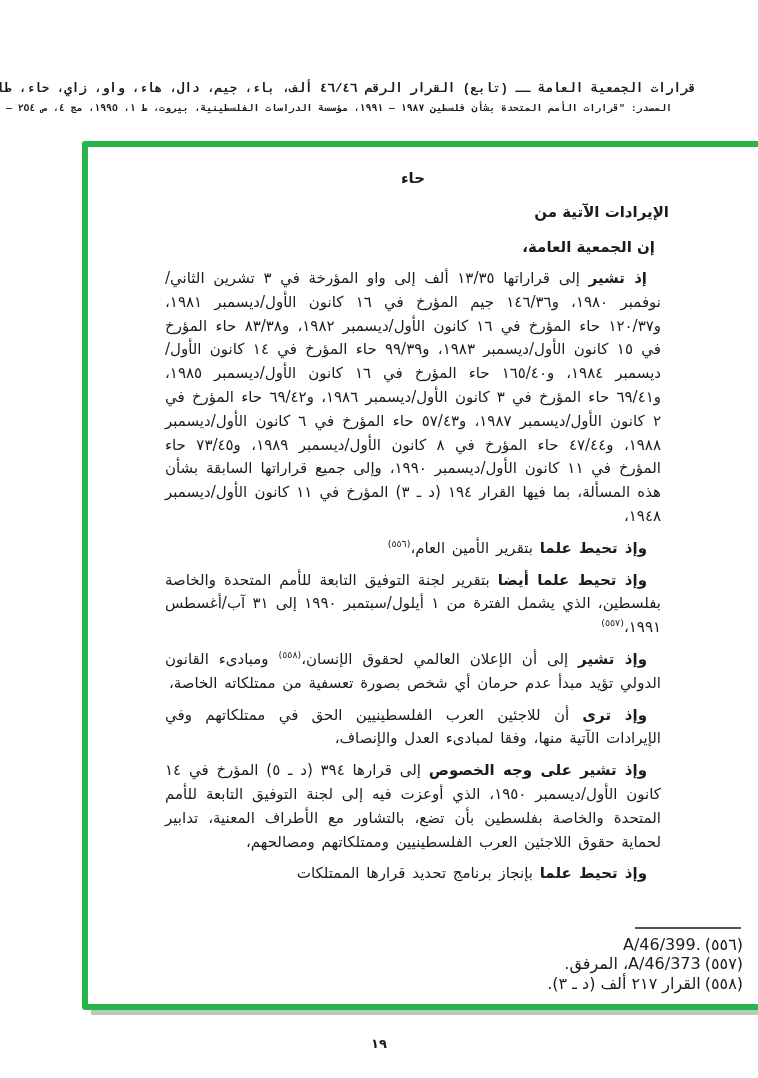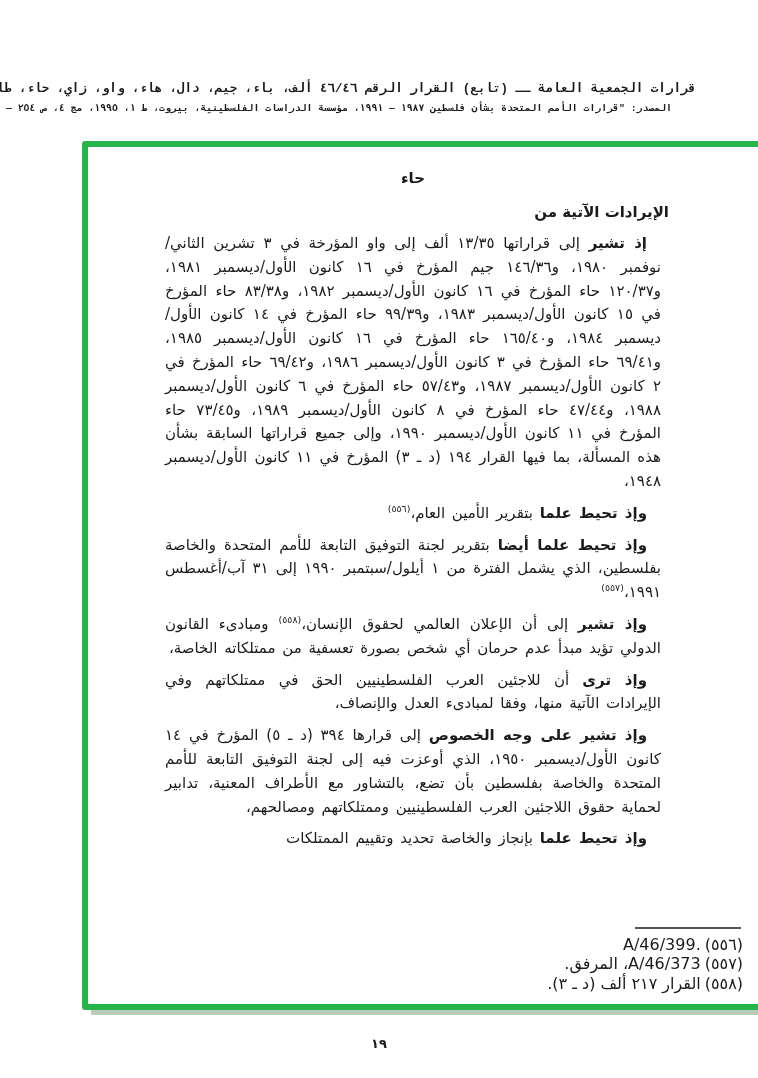--- a/index.html
+++ b/index.html
@@ -59,34 +59,35 @@
     <div class="header-source">المصدر: "قرارات الأمم المتحدة بشأن فلسطين ١٩٨٧ — ١٩٩١، مؤسسة الدراسات الفلسطينية، بيروت، ط ١، ١٩٩٥، مج ٤، ص ٢٥٤ — ٢٦٩"</div>
   </div>
 
   <div class="doc-frame">
     <div class="doc-content">
 
       <p class="sec-letter">حاء</p>
 
       <p class="doc-title">الإيرادات الآتية من</p>
 
+      <p class="opening">إن الجمعية العامة،</p>
 
       <p class="para"><span class="lead">إذ تشير</span><span> إلى قراراتها ١٣/٣٥ ألف إلى واو المؤرخة في ٣ تشرين الثاني/نوفمبر ١٩٨٠، و١٤٦/٣٦ جيم المؤرخ في ١٦ كانون الأول/ديسمبر ١٩٨١، و١٢٠/٣٧ حاء المؤرخ في ١٦ كانون الأول/ديسمبر ١٩٨٢، و٨٣/٣٨ حاء المؤرخ في ١٥ كانون الأول/ديسمبر ١٩٨٣، و٩٩/٣٩ حاء المؤرخ في ١٤ كانون الأول/ديسمبر ١٩٨٤، و١٦٥/٤٠ حاء المؤرخ في ١٦ كانون الأول/ديسمبر ١٩٨٥، و٦٩/٤١ حاء المؤرخ في ٣ كانون الأول/ديسمبر ١٩٨٦، و٦٩/٤٢ حاء المؤرخ في ٢ كانون الأول/ديسمبر ١٩٨٧، و٥٧/٤٣ حاء المؤرخ في ٦ كانون الأول/ديسمبر ١٩٨٨، و٤٧/٤٤ حاء المؤرخ في ٨ كانون الأول/ديسمبر ١٩٨٩، و٧٣/٤٥ حاء المؤرخ في ١١ كانون الأول/ديسمبر ١٩٩٠، وإلى جميع قراراتها السابقة بشأن هذه المسألة، بما فيها القرار ١٩٤ (د ـ ٣) المؤرخ في ١١ كانون الأول/ديسمبر ١٩٤٨،</span></p>
 
       <p class="para"><span class="lead">وإذ تحيط علما</span><span> بتقرير الأمين العام،</span><sup class="fn-ref">(٥٥٦)</sup></p>
 
       <p class="para"><span class="lead">وإذ تحيط علما أيضا</span><span> بتقرير لجنة التوفيق التابعة للأمم المتحدة والخاصة بفلسطين، الذي يشمل الفترة من ١ أيلول/سبتمبر ١٩٩٠ إلى ٣١ آب/أغسطس ١٩٩١،</span><sup class="fn-ref">(٥٥٧)</sup></p>
 
       <p class="para"><span class="lead">وإذ تشير</span><span> إلى أن الإعلان العالمي لحقوق الإنسان،</span><sup class="fn-ref">(٥٥٨)</sup><span> ومبادىء القانون الدولي تؤيد مبدأ عدم حرمان أي شخص بصورة تعسفية من ممتلكاته الخاصة،</span></p>
 
       <p class="para"><span class="lead">وإذ ترى</span><span> أن للاجئين العرب الفلسطينيين الحق في ممتلكاتهم وفي الإيرادات الآتية منها، وفقا لمبادىء العدل والإنصاف،</span></p>
 
       <p class="para"><span class="lead">وإذ تشير على وجه الخصوص</span><span> إلى قرارها ٣٩٤ (د ـ ٥) المؤرخ في ١٤ كانون الأول/ديسمبر ١٩٥٠، الذي أوعزت فيه إلى لجنة التوفيق التابعة للأمم المتحدة والخاصة بفلسطين بأن تضع، بالتشاور مع الأطراف المعنية، تدابير لحماية حقوق اللاجئين العرب الفلسطينيين وممتلكاتهم ومصالحهم،</span></p>
 
-      <p class="para"><span class="lead">وإذ تحيط علما</span><span> بإنجاز والخاصة تحديد وتقييم الممتلكات</span></p>
+      <p class="para"><span class="lead">وإذ تحيط علما</span><span> بإنجاز برنامج تحديد قرارها الممتلكات</span></p>
 
       <div class="footnotes">
         <hr class="fn-rule">
         <div class="fn-row"><span class="fn-marker">(٥٥٦)</span><span class="fn-latin">A/46/399.</span></div>
         <div class="fn-row"><span class="fn-marker">(٥٥٧)</span><span>A/46/373، المرفق.</span></div>
         <div class="fn-row"><span class="fn-marker">(٥٥٨)</span><span>القرار ٢١٧ ألف (د ـ ٣).</span></div>
       </div>
 
     </div>
   </div>

